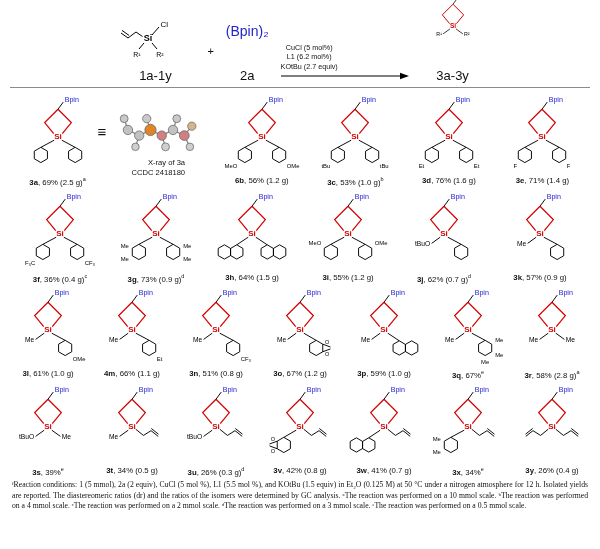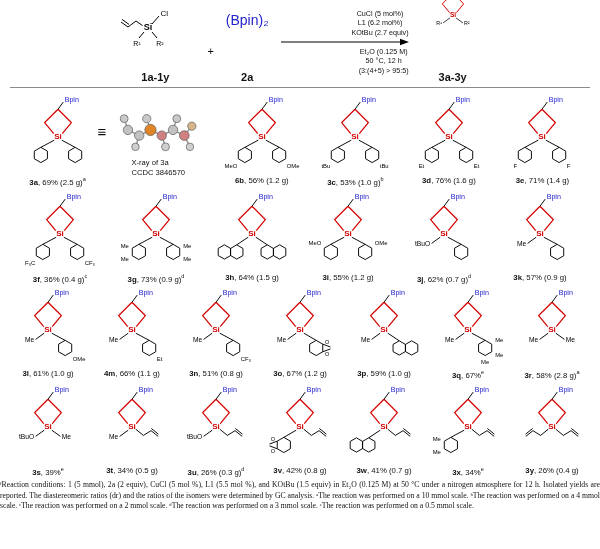--- a/index.html
+++ b/index.html
@@ -3,24 +3,24 @@
 <meta charset="utf-8">
 <style>
   :root{ --ring:#d40000; --bpin:#2323cd; }
   html,body{margin:0;padding:0;background:#fff;}
   body{width:600px;height:549px;overflow:hidden;font-family:"Liberation Sans",sans-serif;color:#111;}
   .page{width:600px;height:549px;position:relative;}
 
   
   .scheme{display:flex;justify-content:center;align-items:flex-end;gap:12px;padding-top:5px;height:78px;}
   .blk{display:flex;flex-direction:column;align-items:center;}
-  .clabel{font-size:11px;font-weight:bold;margin-top:19px;}
+  .clabel{font-size:13px;font-weight:normal;margin-top:5px;}
   .plus{font-size:11px;margin-bottom:26px;}
   .bpin2{color:var(--bpin);font-size:14px;font-weight:normal;margin-bottom:24px;}
-  .arrow-block{display:flex;flex-direction:column;align-items:flex-end;margin-bottom:8px;}
+  .arrow-block{display:flex;flex-direction:column;align-items:flex-start;margin-bottom:2px;}
   .cond{font-size:7.2px;line-height:1.3;text-align:center;}
   .cond div{white-space:nowrap;}
   hr.sep{border:none;border-top:1px solid #8a8a8a;margin:4px 10px 0;}
 
   
   svg text{font-family:"Liberation Sans",sans-serif;}
   .rb{stroke:#000;stroke-width:1;fill:none;}
   .rsi{font-size:9px;font-weight:bold;text-anchor:middle;}
   .rt{font-size:8px;}
   .rt2{font-size:7px;text-anchor:middle;}
@@ -35,25 +35,25 @@
   .so{font-size:5.8px;text-anchor:middle;fill:#000;}
 
   
   #grid{padding:2px 4px 0;}
   .grid-row{display:flex;justify-content:space-evenly;align-items:flex-start;}
   .cell{display:flex;flex-direction:column;align-items:center;}
   .cl{font-size:7.8px;text-align:center;margin-top:-2px;white-space:nowrap;}
   .cl sup{font-size:5.5px;}
   .xwrap{display:flex;align-items:center;}
   .equiv{font-size:15px;margin:0 2px 14px 0;}
-  .xcap{font-size:7.6px;text-align:left;line-height:1.3;margin-top:-2px;}
+  .xcap{font-size:7.6px;text-align:right;line-height:1.3;margin-top:-2px;}
 
   
   .footnote{font-size:7.7px;font-family:"Liberation Serif","DejaVu Serif",serif;
-    text-align:justify;padding:4px 0 0;line-height:1.32;color:#111;}
+    text-align:justify;padding:4px 12px 0;line-height:1.32;color:#111;}
 </style>
 </head>
 <body>
 
 <div class="page">
 
   <div class="scheme">
     <div class="blk">
       <svg width="80" height="48" viewBox="0 0 80 48">
         <line class="rb" x1="6" y1="18" x2="13" y2="23"></line>
@@ -81,25 +81,20 @@
     <div class="arrow-block">
       <div class="cond">
         <div>CuCl (5 mol%)</div>
         <div>L1 (6.2 mol%)</div>
         <div>KOtBu (2.7 equiv)</div>
       </div>
       <svg width="128" height="8" viewBox="0 0 128 8" style="margin:1px 0;">
         <line x1="0" y1="4" x2="120" y2="4" stroke="#000" stroke-width="1"></line>
         <polygon points="119,0.8 128,4 119,7.2" fill="#000"></polygon>
       </svg>
-      <div class="cond">
-        <div>Et₂O (0.125 M)</div>
-        <div>50 °C, 12 h</div>
-        <div>(3:(4+5) &gt; 95:5)</div>
-      </div>
     </div>
 
     <div class="blk">
       <span id="prod-svg"><svg width="64" height="70" viewBox="0 0 84 92">
             <polyline class="rr" points="42,20 28,34 37.5,45.5"></polyline>
             <polyline class="rr" points="42,20 56,34 46.5,45.5"></polyline>
             <text class="si" x="42" y="51">Si</text>
             <line class="bk" x1="42" y1="20" x2="47.5" y2="12.5"></line>
             <text class="bp" x="49" y="12">Bpin</text>
             <line class="bk" x1="38" y1="52.5" x2="29" y2="59"></line>
@@ -154,21 +149,21 @@
               <circle cx="54" cy="40" r="5" fill="#d08080" stroke="#666" stroke-width="0.8"></circle>
               <circle cx="58" cy="52" r="4.2" fill="#cfcfcf" stroke="#666" stroke-width="0.8"></circle>
               <circle cx="66" cy="34" r="5" fill="#c2c2c2" stroke="#666" stroke-width="0.8"></circle>
               <circle cx="70" cy="22" r="4.2" fill="#c9c9c9" stroke="#666" stroke-width="0.8"></circle>
               <circle cx="78" cy="40" r="5.2" fill="#d08080" stroke="#666" stroke-width="0.8"></circle>
               <circle cx="86" cy="30" r="4.4" fill="#d8b48a" stroke="#666" stroke-width="0.8"></circle>
               <circle cx="84" cy="52" r="4" fill="#cfcfcf" stroke="#666" stroke-width="0.8"></circle>
             </svg>
             <div class="xcap">
               <div>X-ray of 3a</div>
-              <div>CCDC 3846570</div>
+              <div>CCDC 2418180</div>
             </div>
           </div>
         </div>
         <div class="cell">
           <svg width="80" height="88" viewBox="0 0 84 92">
             <polyline class="rr" points="42,20 28,34 37.5,45.5"></polyline>
             <polyline class="rr" points="42,20 56,34 46.5,45.5"></polyline>
             <text class="si" x="42" y="51">Si</text>
             <line class="bk" x1="42" y1="20" x2="47.5" y2="12.5"></line>
             <text class="bp" x="49" y="12">Bpin</text>

